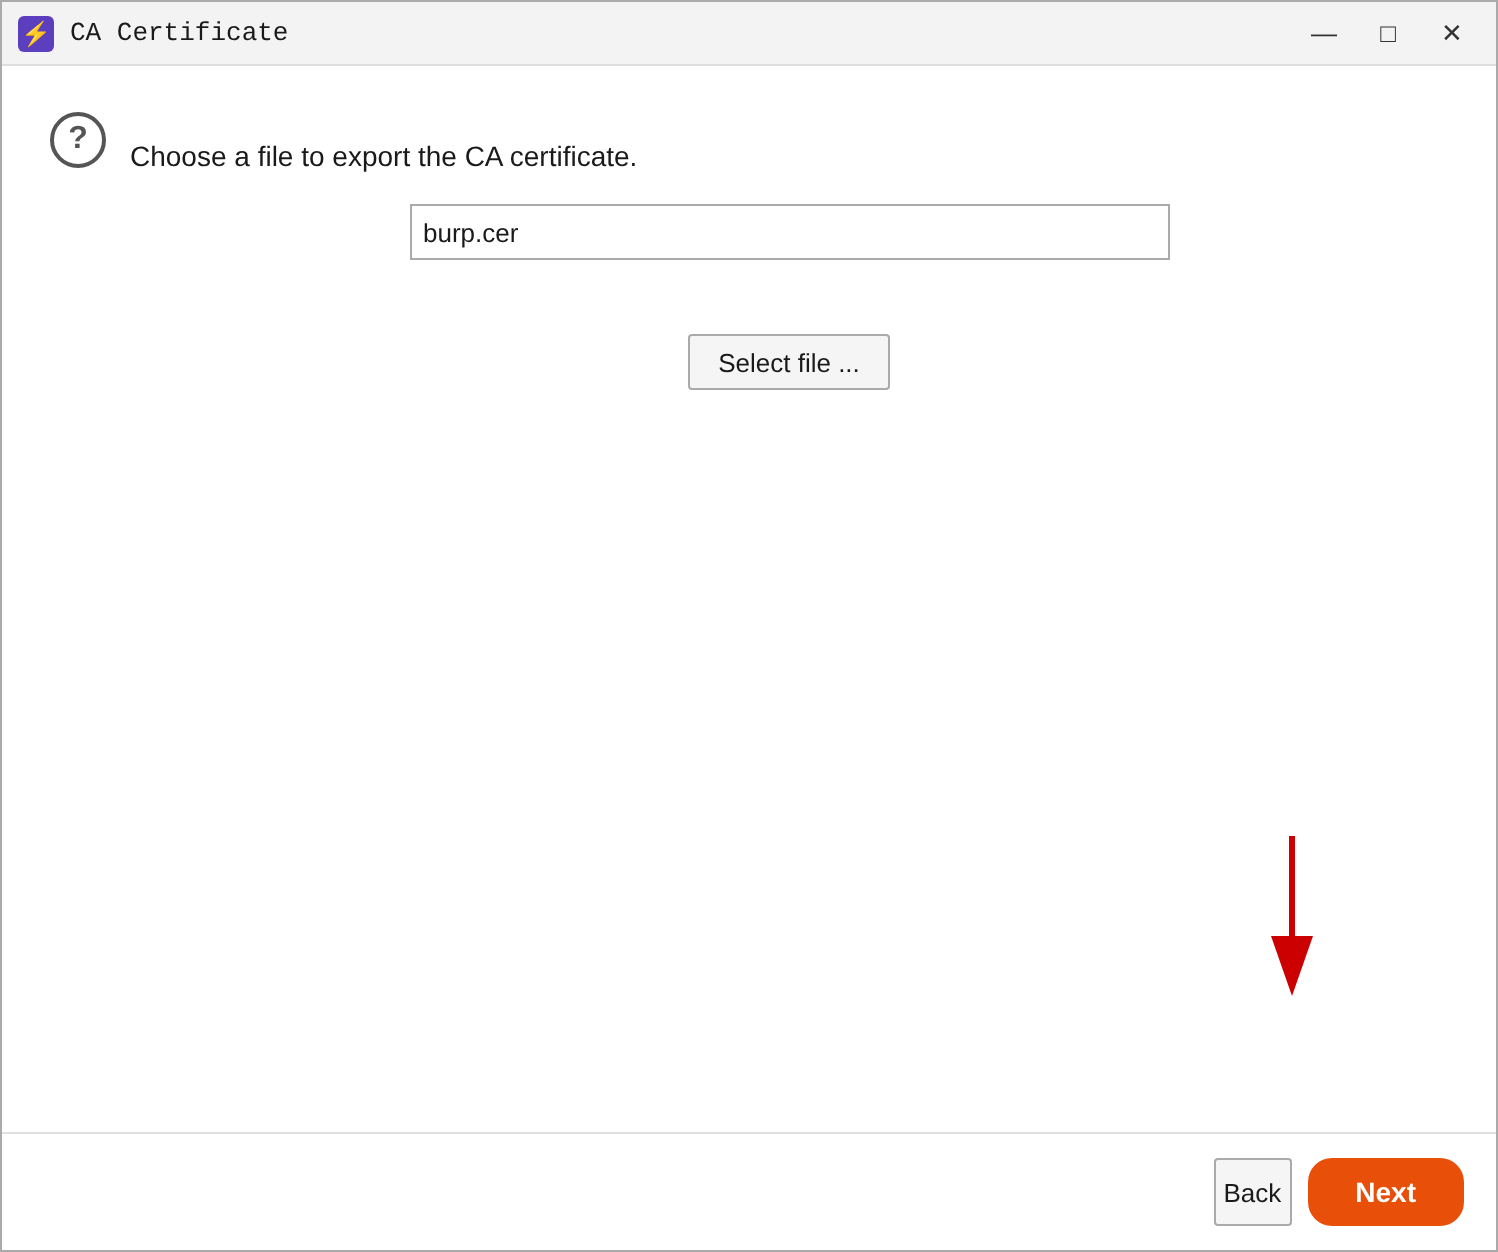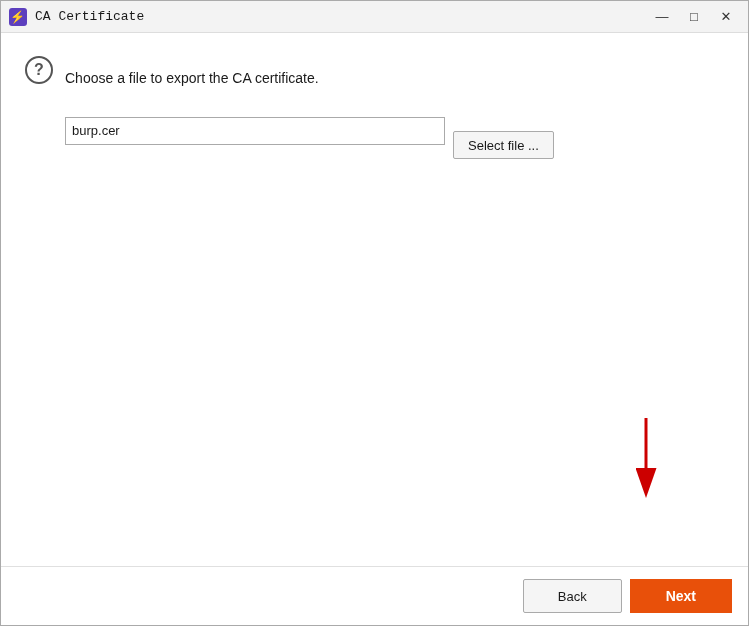--- a/index.html
+++ b/index.html
@@ -117,20 +117,21 @@
       font-size: 14px;
       color: #1a1a1a;
       margin-top: 17px;
     }
 
     .file-row {
       display: flex;
       align-items: center;
       gap: 8px;
       margin-left: 40px;
+      flex-direction: column;
     }
 
     .file-input {
       width: 380px;
       height: 28px;
       border: 1px solid #aaaaaa;
       padding: 2px 6px;
       font-size: 13px;
       color: #1a1a1a;
       background: #ffffff;
@@ -158,39 +159,39 @@
       display: flex;
       justify-content: flex-end;
       align-items: center;
       padding: 12px 16px;
       border-top: 1px solid #e0e0e0;
       gap: 8px;
     }
 
     .back-btn {
       height: 34px;
-      padding: 0 34px;
+      padding: 0 4px;
       border: 1px solid #aaaaaa;
       background: #f5f5f5;
       font-size: 13px;
       color: #1a1a1a;
       cursor: pointer;
       border-radius: 2px;
     }
 
     .next-btn {
       height: 34px;
-      padding: 0 36px;
+      padding: 0 24px;
       border: none;
       background: #e8500a;
       font-size: 14px;
       font-weight: 600;
       color: #ffffff;
       cursor: pointer;
-      border-radius: 0;
+      border-radius: 12px;
     }
 
     
     .red-arrow {
       position: absolute;
       bottom: 68px;
       right: 72px;
       pointer-events: none;
     }
   </style>

